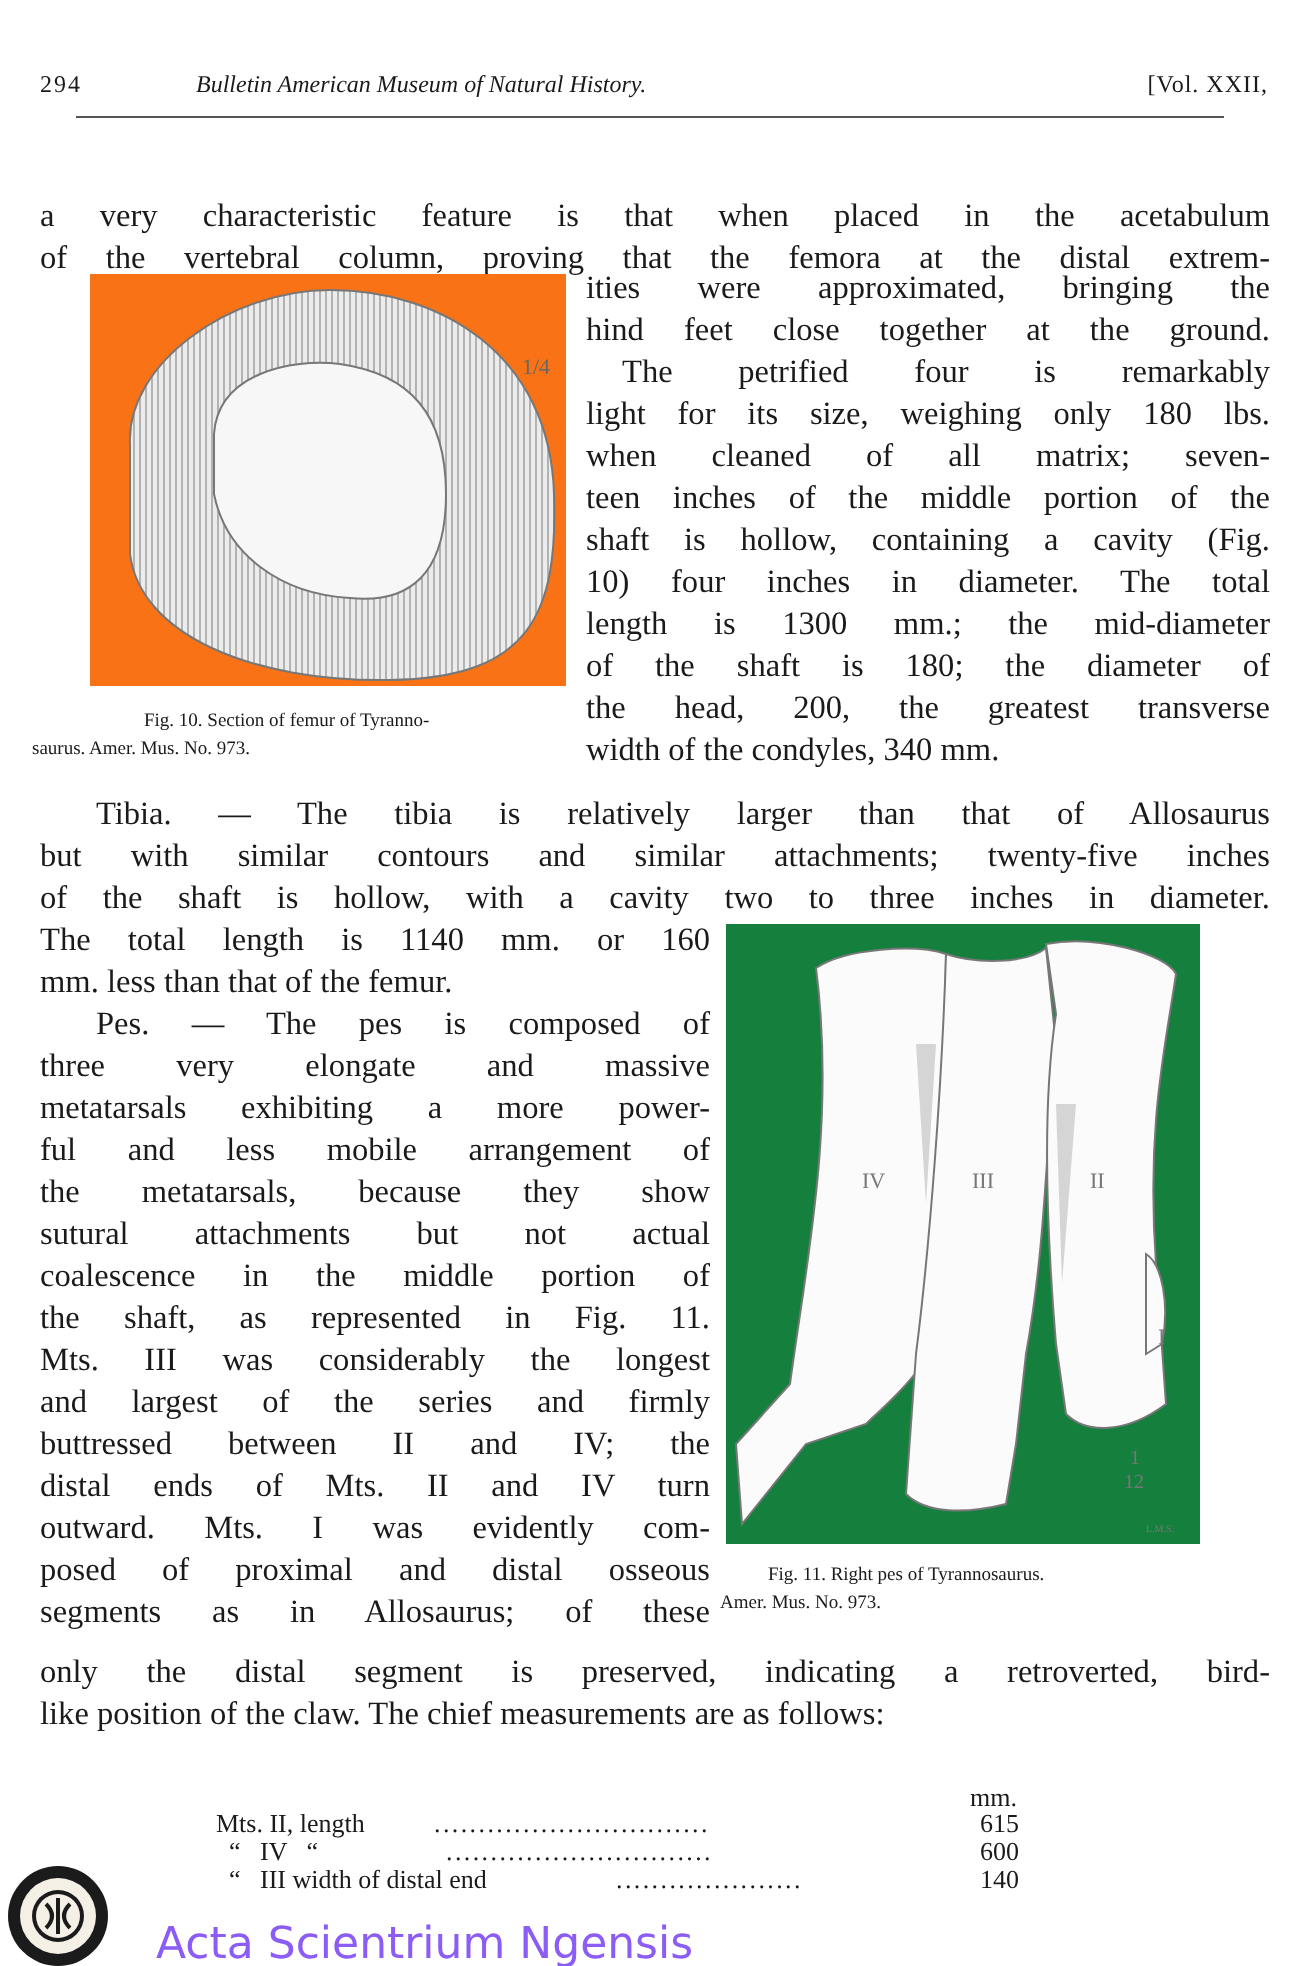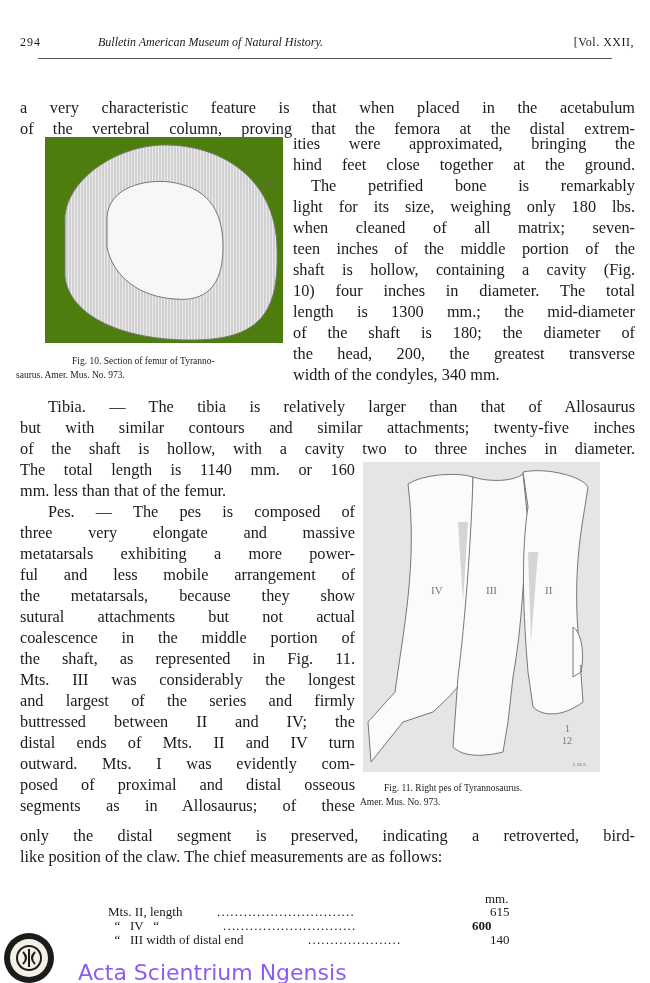--- a/index.html
+++ b/index.html
@@ -6,22 +6,22 @@
   body{width:650px;height:983px;position:relative;overflow:hidden;font-family:"DejaVu Serif","Liberation Serif",serif;color:#1a1a1a;}
   .hdr{position:absolute;top:22px;left:20px;right:16px;height:24px;font-size:12px;font-family:"Liberation Serif",serif;display:flex;align-items:baseline;}
   .hdr .pg{width:78px;letter-spacing:1px;}
   .hdr .ttl{font-style:italic;flex:1;margin-top:13px;}
   .hdr .vol{letter-spacing:0.5px;}
   .rule{position:absolute;top:58px;left:38px;width:574px;border-top:1px solid #555;}
   .txt{position:absolute;font-family:"Liberation Serif",serif;font-size:16.3px;line-height:21px;text-align:justify;text-align-last:justify;white-space:nowrap;}
   .line{display:block;height:21px;overflow:hidden;}
   .last{text-align-last:left;}
   .cap{position:absolute;font-family:Liberation Serif, serif;font-size:9.5px;line-height:14px;}
-  .fig10{position:absolute;left:45px;top:137px;width:238px;height:206px;background:#4d7c0f;}
-  .fig11{position:absolute;left:363px;top:462px;width:237px;height:310px;background:#e5e5e5;}
+  .fig10{position:absolute;left:45px;top:137px;width:238px;height:206px;background:#f97316;}
+  .fig11{position:absolute;left:363px;top:462px;width:237px;height:310px;background:#15803d;}
   .tbl{position:absolute;font-family:"Liberation Serif",serif;font-size:13px;line-height:14px;}
   .row{position:absolute;white-space:nowrap;}
   .wm{position:absolute;left:3px;top:932px;}
   .wm-text{position:absolute;left:78px;top:960px;font-family:"DejaVu Sans",sans-serif;font-size:22px;color:#8b5cf6;white-space:nowrap;}
 </style>
 </head>
 <body>
 
 <div class="hdr">
   <span class="pg">294</span>
@@ -49,21 +49,21 @@
   </svg>
 </div>
 <div class="cap" style="left:16px;top:354px;width:276px;">
   <div style="padding-left:56px;">Fig. 10. Section of femur of Tyranno-</div>
   <div>saurus. Amer. Mus. No. 973.</div>
 </div>
 
 <div class="txt" style="left:293px;top:133px;width:342px;">
   <span class="line">ities were approximated, bringing the</span>
   <span class="line">hind feet close together at the ground.</span>
-  <span class="line" style="padding-left:18px;">The petrified bone is remarkably</span>
+  <span class="line" style="padding-left:18px;">The petrified four is remarkably</span>
   <span class="line">light for its size, weighing only 180 lbs.</span>
   <span class="line">when cleaned of all matrix; seven-</span>
   <span class="line">teen inches of the middle portion of the</span>
   <span class="line">shaft is hollow, containing a cavity (Fig.</span>
   <span class="line">10) four inches in diameter. The total</span>
   <span class="line">length is 1300 mm.; the mid-diameter</span>
   <span class="line">of the shaft is 180; the diameter of</span>
   <span class="line">the head, 200, the greatest transverse</span>
   <span class="line last">width of the condyles, 340 mm.</span>
 </div>
@@ -128,21 +128,21 @@
 </div>
 
 <div class="tbl" style="left:0;top:0;">
   <div class="row" style="left:485px;top:892px;">mm.</div>
   <div class="row" style="left:108px;top:905px;">Mts. II, length</div>
   <div class="row" style="left:217px;top:905px;letter-spacing:1.2px;">...............................</div>
   <div class="row" style="left:490px;top:905px;">615</div>
 
   <div class="row" style="left:108px;top:919px;white-space:pre;">  “   IV   “</div>
   <div class="row" style="left:223px;top:919px;letter-spacing:1.2px;">..............................</div>
-  <div class="row" style="left:472px;top:919px;font-weight:bold;">600</div>
+  <div class="row" style="left:490px;top:919px;">600</div>
 
   <div class="row" style="left:108px;top:933px;white-space:pre;">  “   III width of distal end</div>
   <div class="row" style="left:308px;top:933px;letter-spacing:1.2px;">.....................</div>
   <div class="row" style="left:490px;top:933px;">140</div>
 </div>
 
 <div class="wm">
   <svg width="52" height="52" viewBox="0 0 52 52">
     <circle cx="26" cy="26" r="25" fill="#1b1b1b"></circle>
     <circle cx="26" cy="26" r="19" fill="#f4f0e6"></circle>

